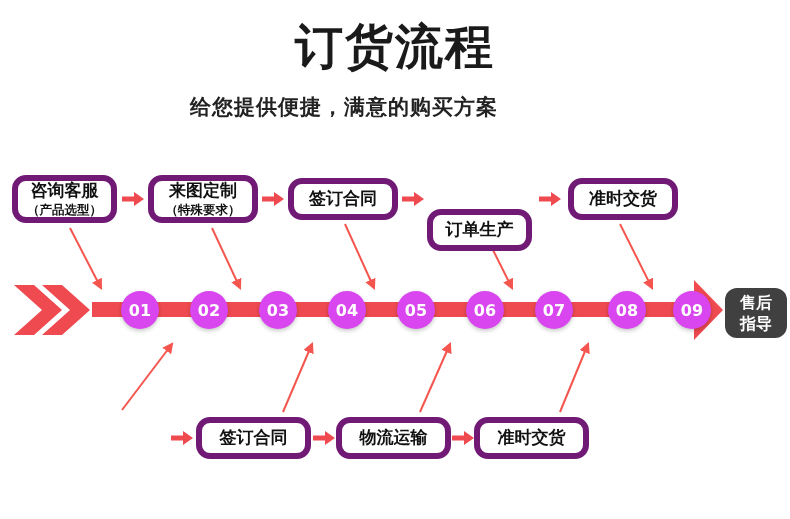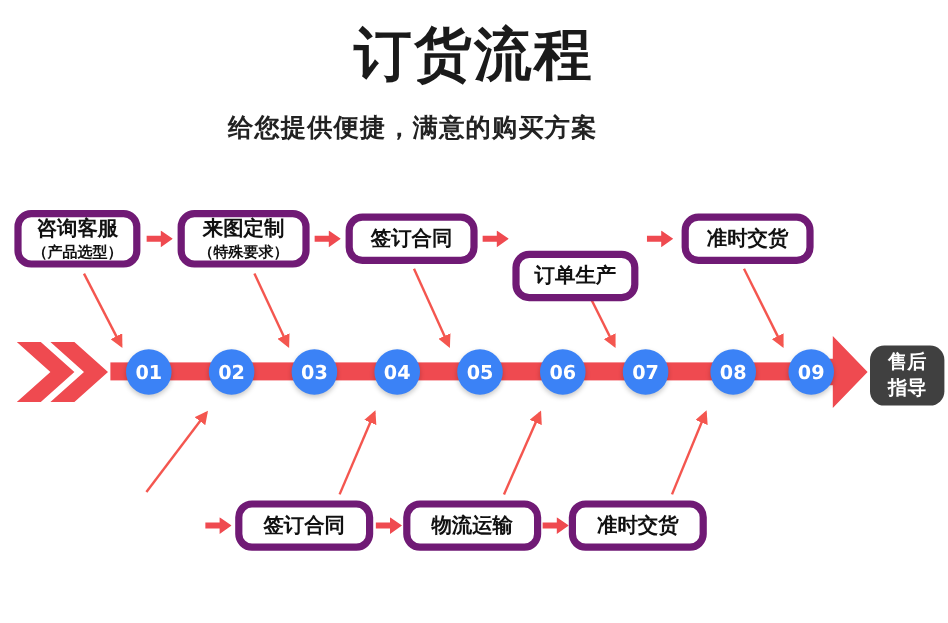--- a/index.html
+++ b/index.html
@@ -42,25 +42,26 @@
   
   .bar{
     position:absolute;left:92px;top:302px;width:590px;height:15px;
     background:#ef4a50;z-index:1;
   }
   .chev{position:absolute;z-index:2;}
   .tipArrow{position:absolute;z-index:2;}
 
   .circle{
     position:absolute;width:38px;height:38px;border-radius:50%;
-    background:#3b82f6;color:#fff;z-index:3;
+    background:#d946ef;color:#fff;z-index:3;
     display:flex;align-items:center;justify-content:center;
     font-size:16px;font-weight:bold;letter-spacing:0px;
     box-shadow:0 2px 4px rgba(0,0,0,0.22);
     font-family:"DejaVu Sans",sans-serif;
+    margin-left:16px;
   }
 
   .endBadge{
     position:absolute;left:725px;top:288px;width:62px;height:50px;
     background:#404040;border-radius:12px;z-index:4;
     display:flex;flex-direction:column;align-items:center;justify-content:center;
     color:#fff;font-size:16px;font-weight:bold;line-height:21px;
   }
 </style>
 </head>

